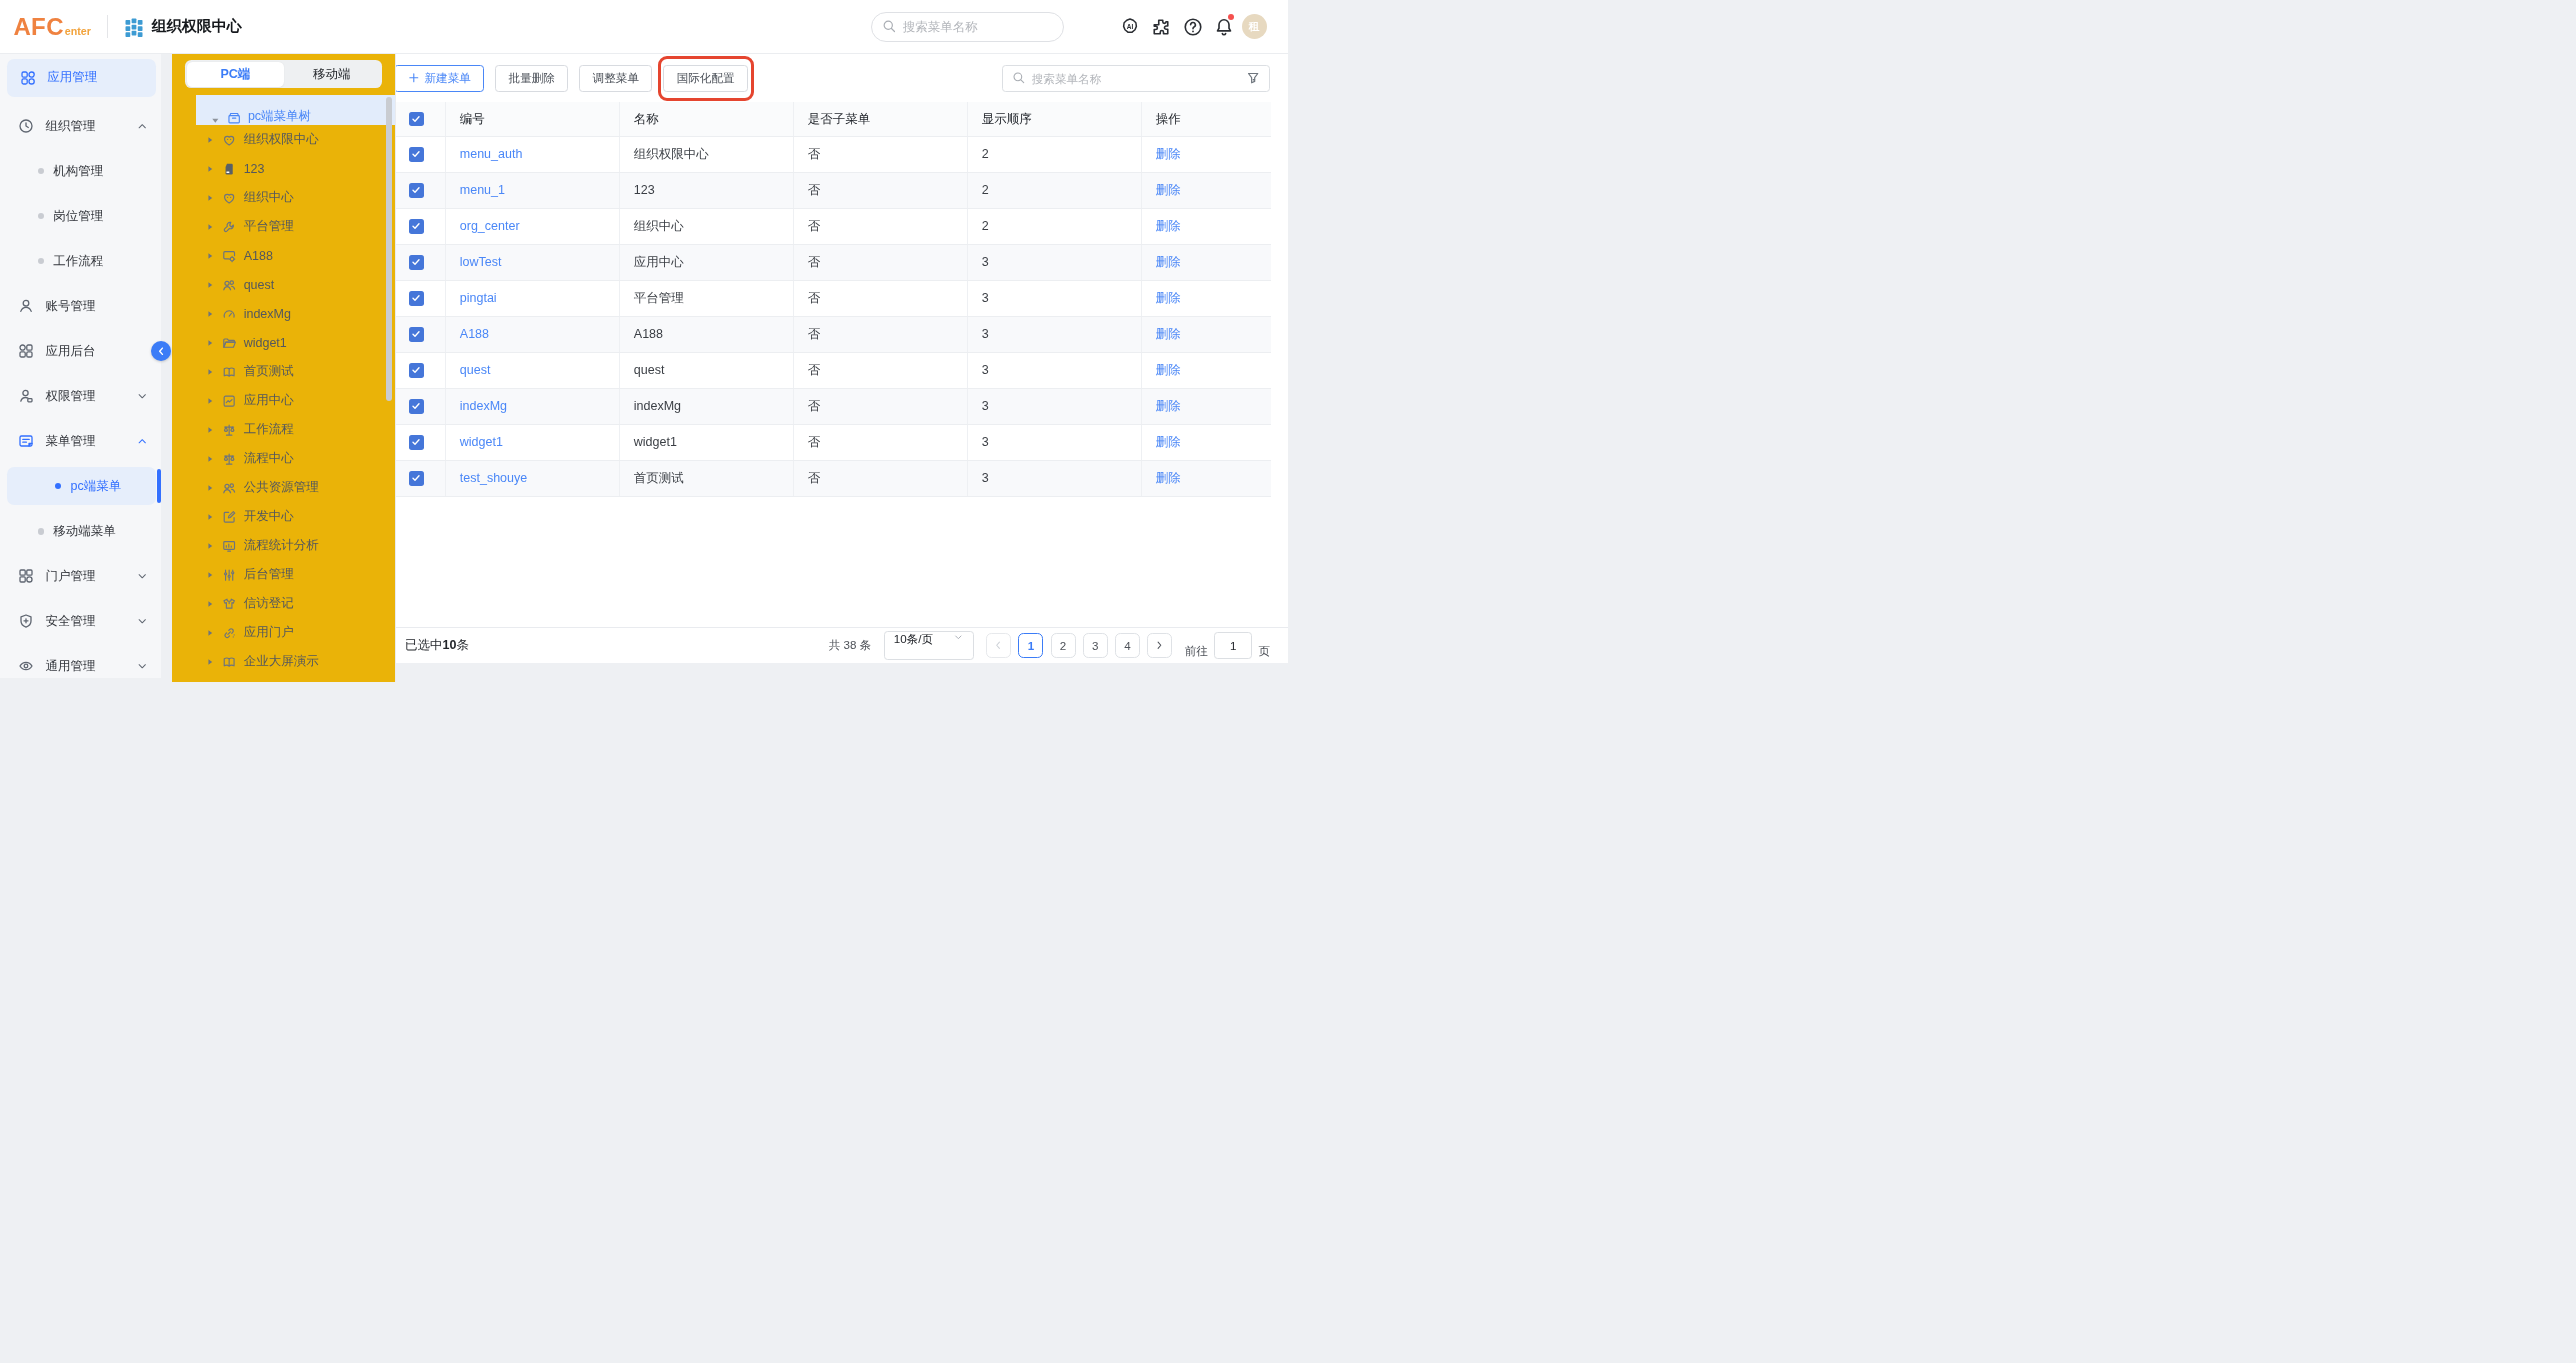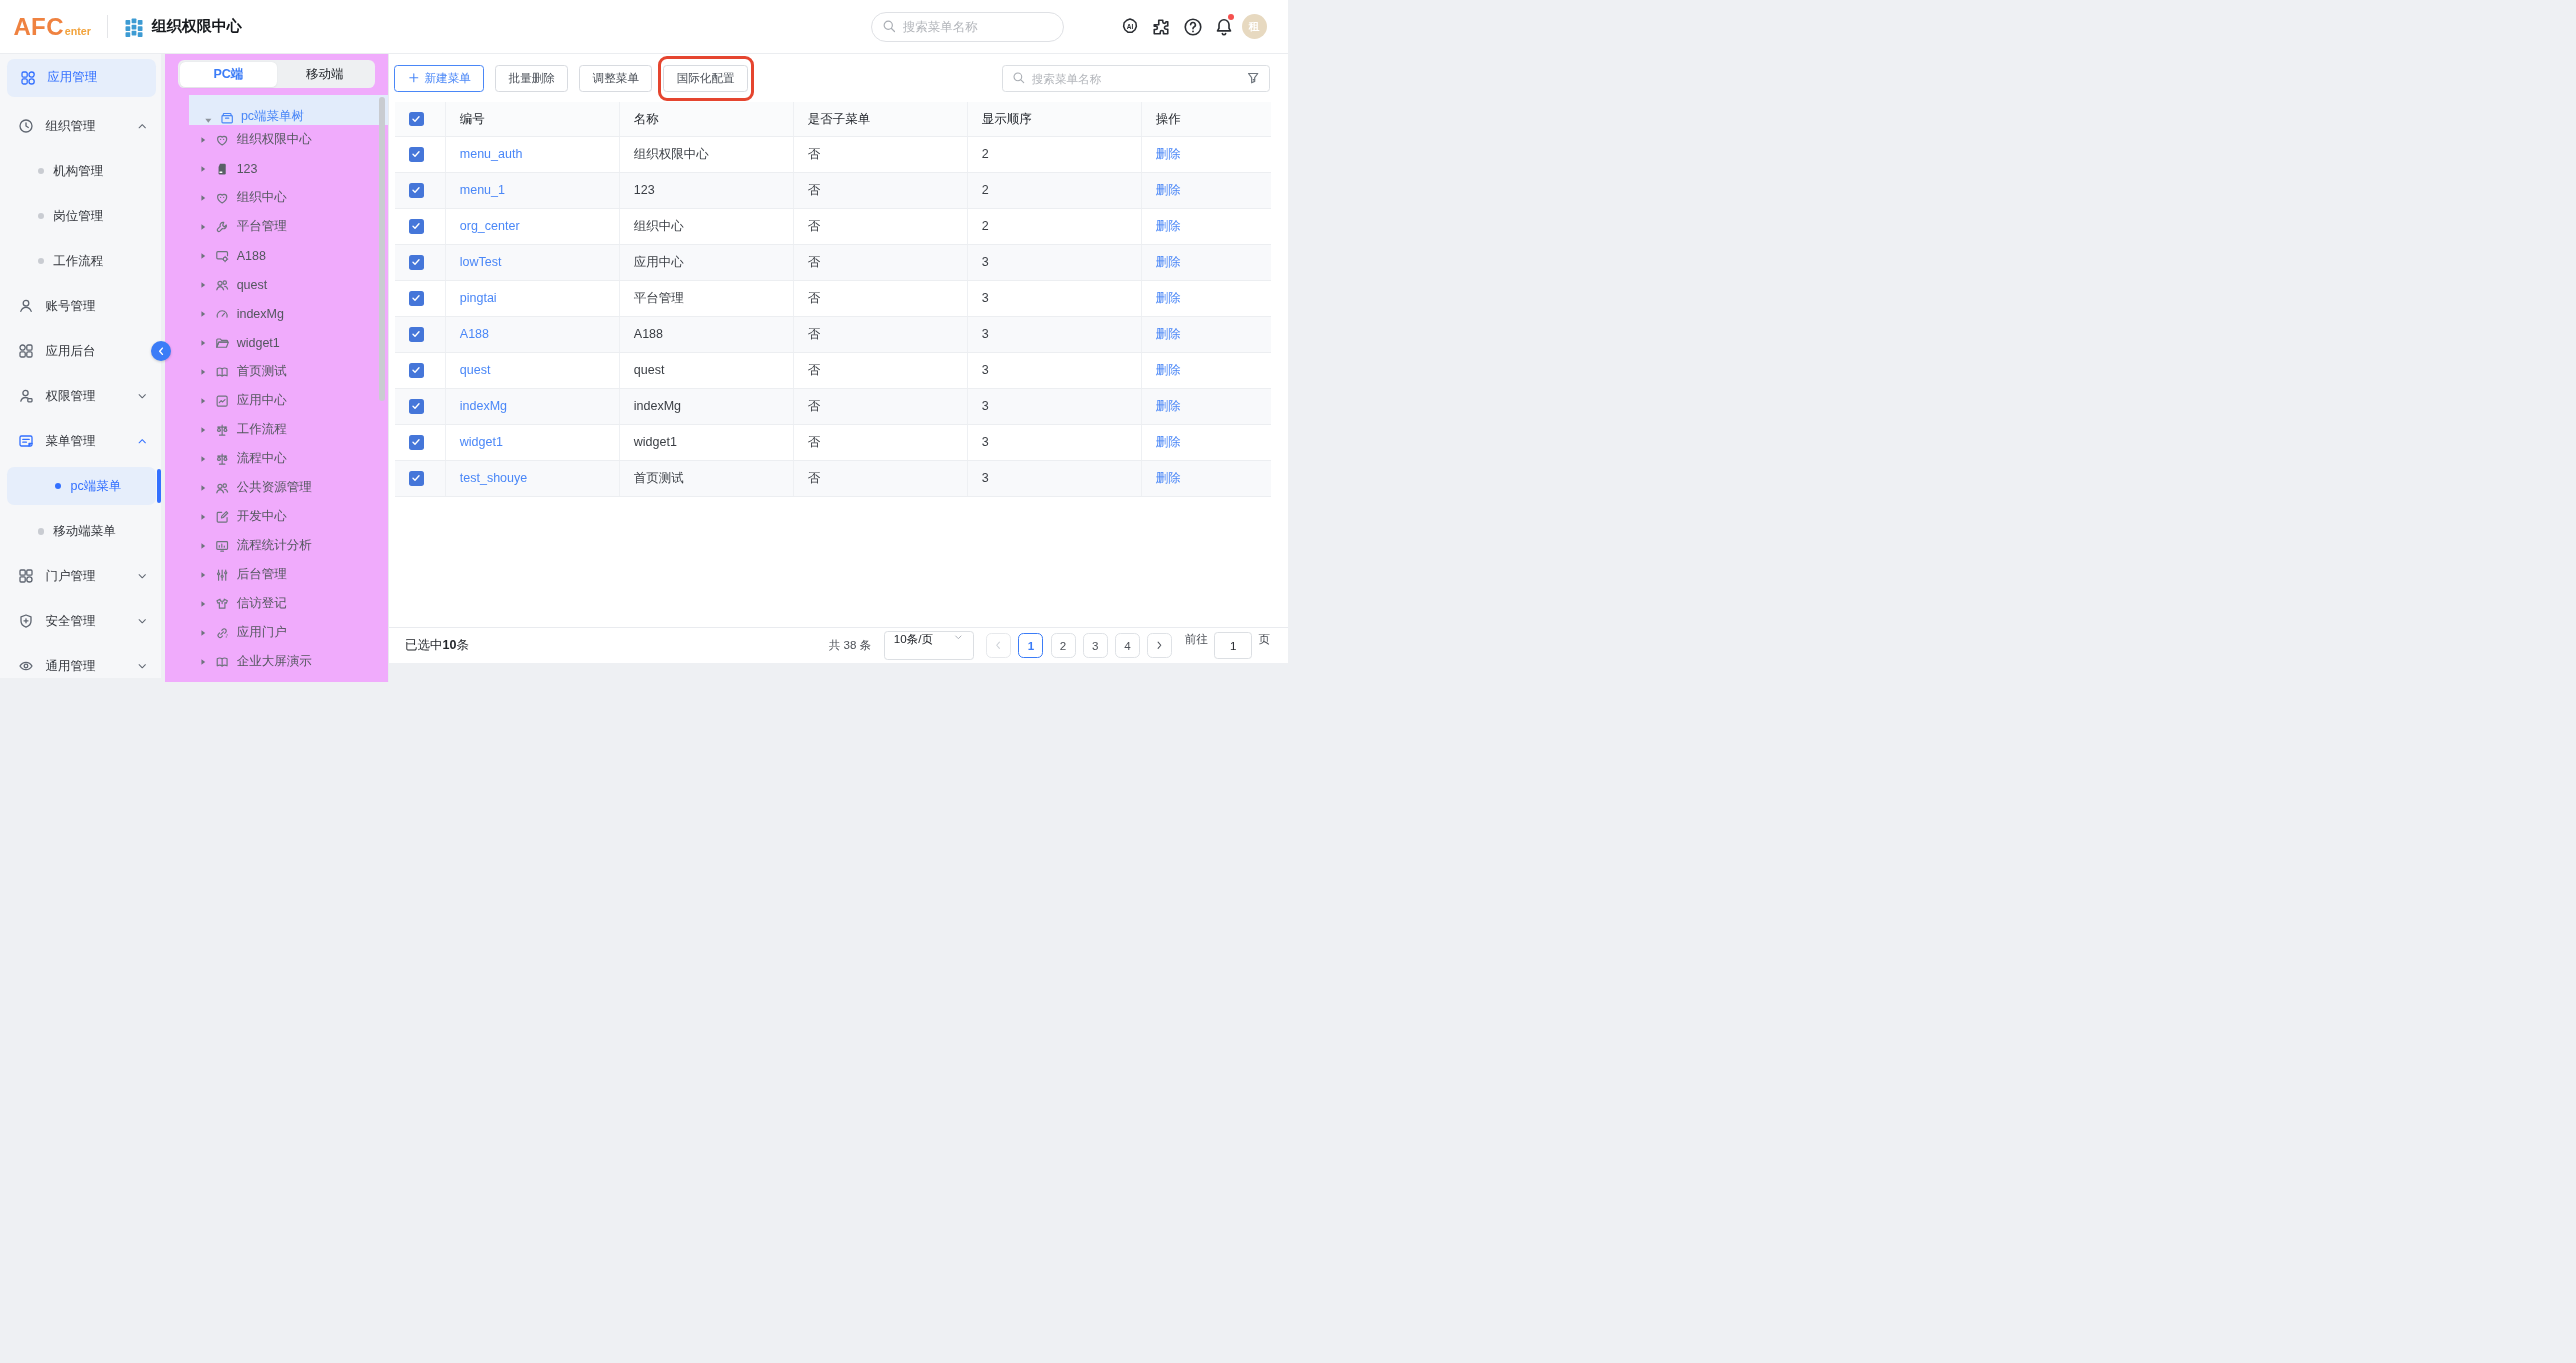--- a/index.html
+++ b/index.html
@@ -35,21 +35,21 @@
   .side-item.top-active .ic, .side-item.top-active .side-label { color:#3370ff; }
   .side-item.menu-open .ic, .side-item.menu-open .side-chev { color:#3370ff; }
   .side-sub { height:45px; display:flex; align-items:center; padding-left:38px; color:#33363c; cursor:pointer; position:relative; }
   .side-dot { width:6.3px; height:6.3px; border-radius:50%; background:#c9ccd2; margin-right:9px; flex:none; }
   .side-sub.sub-active { height:38px; margin:3.6px 5.4px 3.6px 7.2px; padding-left:48px; background:#e6eefb; border-radius:7.2px; color:#3370ff; }
   .side-sub.sub-active .side-dot { background:#3370ff; }
   .active-bar { position:absolute; right:-5.4px; top:1.8px; width:4.5px; height:34px; border-radius:2.7px; background:#3370ff; }
   .collapse-btn { position:absolute; left:151px; top:341px; width:20px; height:20px; border-radius:50%; background:#3b7cf7; color:#fff; display:flex; align-items:center; justify-content:center; z-index:5; cursor:pointer; box-shadow:0 0.9px 2.7px rgba(0,0,0,.18); }
 
   
-  .tree-panel { position:absolute; top:54px; left:165px; bottom:0; width:224px; background:#f0abfc; border-right:0.9px solid #e9ebef; z-index:2; }
+  .tree-panel { position:absolute; top:54px; left:172px; bottom:0; width:224px; background:#eab308; border-right:0.9px solid #e9ebef; z-index:2; }
   .seg { margin:6.3px 13.4px 0; height:28px; background:#eef0f2; border-radius:6.3px; display:flex; padding:1.8px; }
   .seg-btn { flex:1; border-radius:5.4px; display:flex; align-items:center; justify-content:center; font-size:12.5px; color:#23262b; cursor:pointer; }
   .seg-btn.seg-active { background:#fff; color:#3b7cf7; font-weight:600; box-shadow:0 0.9px 1.8px rgba(0,0,0,.06); }
   .tree { margin-top:7.2px; }
   .tree-root { height:30px; display:flex; align-items:flex-end; background:#e2ecfb; padding-left:14.3px; color:#4a87f7; cursor:pointer;margin-left:24px; }
   .tree-root .ic { width:14.3px; height:14.3px; color:#4a87f7; margin-right:6.3px; }
   .tree-root .caret { width:10.7px; height:10.7px; margin-right:6.3px; color:#8d939c; }
   .tree-node { height:29px; display:flex; align-items:center; padding-left:33px; color:#53575e; cursor:pointer; }
   .tree-node .caret { width:10px; height:10px; margin-right:7.2px; color:#b9bdc4; }
   .tree-node .ic { width:14.3px; height:14.3px; color:#6e747d; margin-right:7.2px; }
@@ -84,21 +84,21 @@
   .footer { position:absolute; left:0; right:0; bottom:0; height:36px; border-top:0.9px solid #e9ebef; display:flex; align-items:center; padding:0 18px 0 20px; background:#fff; }
   .sel-info { font-size:12.5px; color:#23262b; }
   .sel-info b { font-weight:700; }
   .foot-right { margin-left:auto; display:flex; align-items:center; gap:12.5px; color:#4e5259; font-size:11.6px; }
   .pagesize { width:90px; height:29px; border:0.9px solid #dcdfe3; border-radius:3.6px; display:flex; justify-content:space-between; padding:0 9px; color:#23262b; cursor:pointer; background:#fff; }
   .pagesize .ic { width:10.7px; height:10.7px; color:#a8adb5; }
   .pager { display:flex; align-items:center; gap:7.2px; }
   .pg { min-width:25px; height:25px; border:0.9px solid #dfe2e6; border-radius:5.4px; background:#fff; display:flex; align-items:center; justify-content:center; font-size:11.6px; color:#4e5259; cursor:pointer; }
   .pg.disabled { color:#ccd0d6; border-color:#e7e9ec; cursor:default; }
   .pg.active { border-color:#3b7cf7; color:#3b7cf7; font-weight:700; }
-  .goto { display:flex; align-items:flex-start; gap:6.3px; }
+  .goto { display:flex; align-items:flex-end; gap:6.3px; }
   .goto input { width:38px; height:27px; border:0.9px solid #dcdfe3; border-radius:3.6px; text-align:center; font-size:11.6px; color:#23262b; outline:none; font-family:inherit; }
 </style>
 </head>
 <body>
 
 <div class="header">
   <div class="logo">
     <span class="logo-main">AFC</span>
     <span class="logo-sub">enter</span>
   </div>

